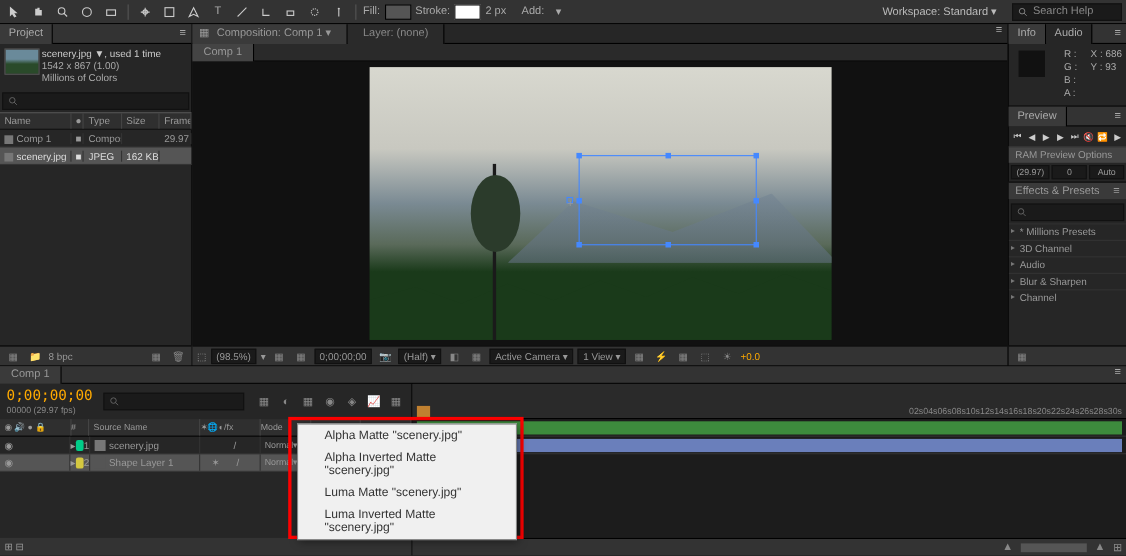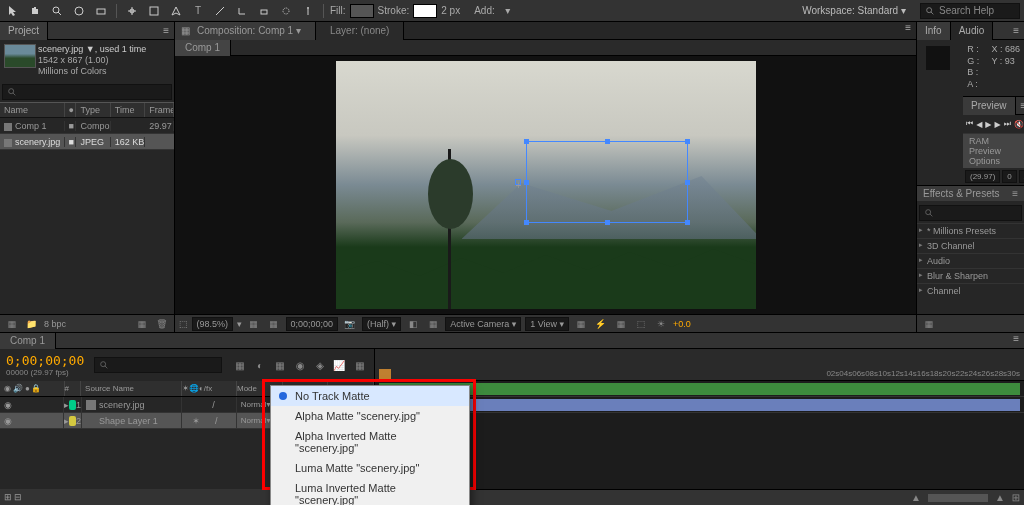--- a/index.html
+++ b/index.html
@@ -60,21 +60,21 @@
 
 .viewer-footer { height: 18px; background: #333; display: flex; align-items: center; border-top: 1px solid #000; padding: 0 4px; gap: 4px; font-size: 9px;}
 .vf-dropdown { background: #1a1a1a; padding: 1px 4px; border: 1px solid #111;}
 .vf-btn { width:16px; color:#888; text-align:center;}
 
 .right-panel { width: 108px; display: flex; flex-direction: column; background: #262626; border-left: 1px solid #000;}
 .info-box { height: 56px; padding: 4px; display: flex; justify-content: space-between;}
 .info-swatch { width:24px; height:24px; background: #111; margin: 2px 5px;}
 .info-text { font-size: 9px; color: #aaa; line-height: 1.3; text-align: left;}
 .info-xy { font-size: 9px; color: #aaa; line-height: 1.3; }
-.preview-panel { border-top: 1px solid #000; margin-left: 46px;}
+.preview-panel { border-top: 1px solid #000;}
 .playback-row { display: flex; padding: 3px; gap: 3px; justify-content: space-around;}
 .play-btn { width: 12px; height: 12px; color: #ccc; font-size: 8px; display:flex; align-items:center; justify-content:center;}
 .ram-row { background: #444; padding: 2px 6px; font-size: 9px; border-top: 1px solid #333;}
 .settings-row { display: flex; font-size: 8px; padding: 2px; gap: 2px;}
 .settings-row > div { flex:1; text-align: center;}
 .check-row { font-size: 8px; padding: 2px 4px;}
 .check-row input { vertical-align: middle;}
 .effects-tab { background: #3a3a3a; padding: 2px 6px; font-size: 10px; border-top: 1px solid #000;}
 .effects-list { flex:1; overflow-y: auto;}
 .effect-item { padding: 2px 4px 2px 10px; font-size: 9px; border-top: 1px solid #333; position:relative;}
@@ -247,21 +247,21 @@
     <div class="search-row">
       <svg viewBox="0 0 12 12">
           <circle cx="5" cy="5" r="3" stroke="#666" fill="none"></circle>
           <line x1="7" y1="7" x2="10" y2="10" stroke="#666"></line>
         </svg>
     </div>
     <div class="asset-header">
       <div class="col-name">Name</div>
       <div class="col-tag">●</div>
       <div class="col-type">Type</div>
-      <div class="col-size">Time</div>
+      <div class="col-size">Size</div>
       <div class="col-fr">Frame R...</div>
     </div>
     <div class="asset-list">
       <div class="asset-row">
         <div class="col-name"><span class="asset-icon"></span><span>Comp 1</span></div>
           <div class="col-tag">■</div>
           <div class="col-type">Composition</div>
           <div class="col-size"></div>
           <div class="col-fr">29.97</div>
       </div>
@@ -514,18 +514,17 @@
         <div style="width:60px;height:8px;background:#555;margin:0 4px"></div>
         <div class="footer-btn">▲</div>
         <div class="footer-btn">⊞</div>
       </div>
     </div>
   </div>
 </div>
 
 <div class="track-matte-menu-hl"></div>
 <div class="track-matte-menu">
-  <div class="tm-item sel">No Track Matte</div>
   <div class="tm-item">Alpha Matte "scenery.jpg"</div>
   <div class="tm-item">Alpha Inverted Matte "scenery.jpg"</div>
   <div class="tm-item">Luma Matte "scenery.jpg"</div>
   <div class="tm-item">Luma Inverted Matte "scenery.jpg"</div>
 </div>
 
 </body></html>

